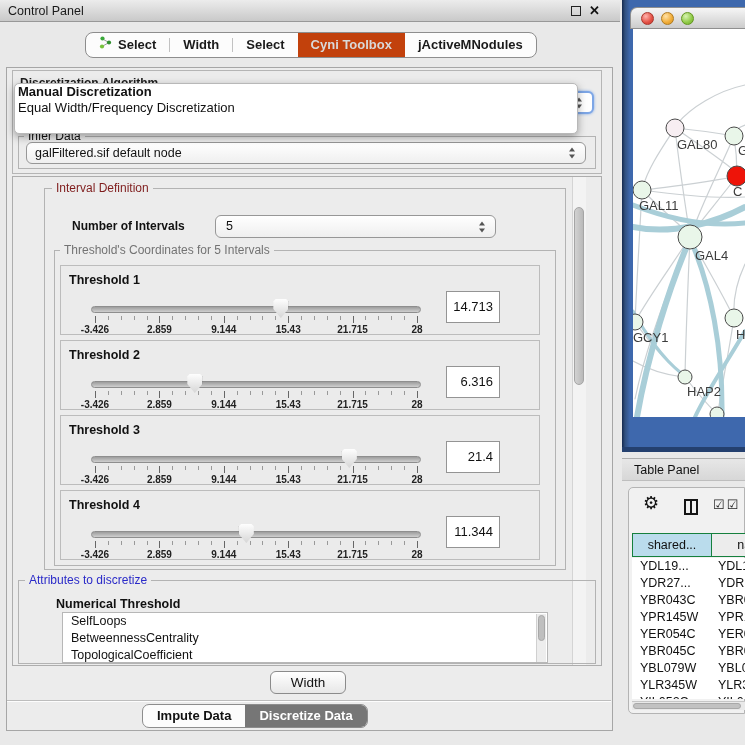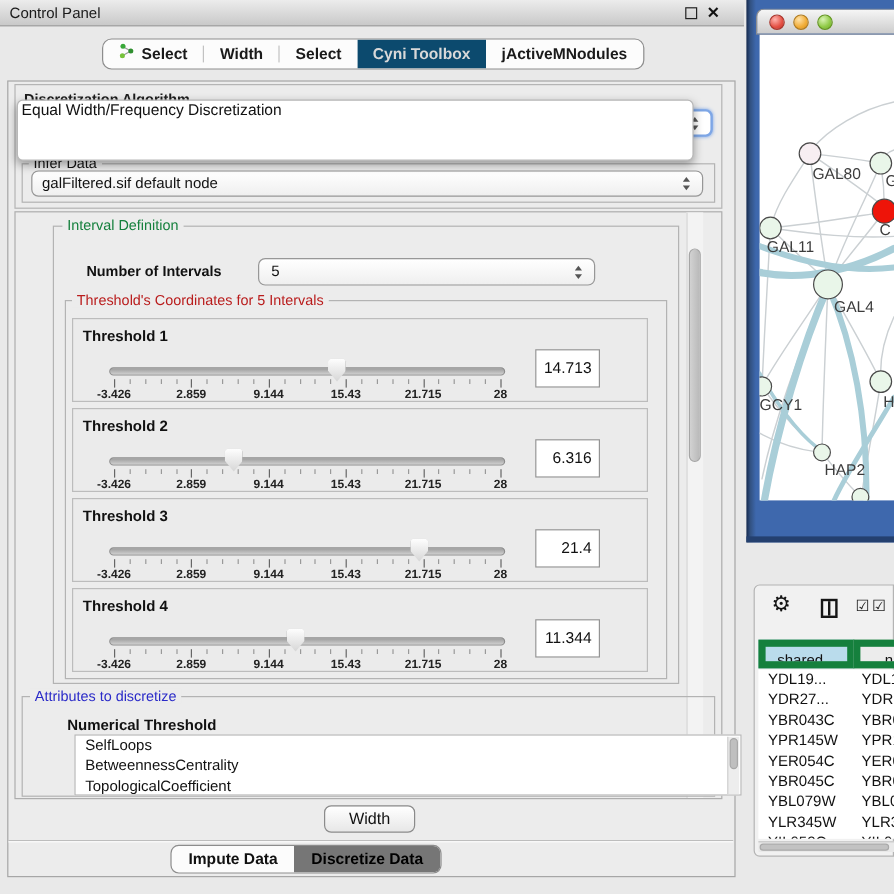--- a/index.html
+++ b/index.html
@@ -12,21 +12,21 @@
   .tbar{position:absolute;left:0;top:0;width:620px;height:22px;
         background:linear-gradient(#ececec,#c9c9c9);border-bottom:1px solid #989898}
   .tbar-title{position:absolute;left:8px;top:4px;font-size:12.5px;color:#1a1a1a}
   .float-ic{position:absolute;left:571px;top:6px;width:10px;height:10px;border:1.5px solid #222}
   .close-ic{position:absolute;left:589px;top:3px;font-size:13px;font-weight:bold;color:#111}
 
   .tabs{position:absolute;left:85px;top:32px;height:26px;display:flex;align-items:stretch;
         background:#fcfcfc;border:1px solid #8d8d8d;border-radius:8px;overflow:hidden}
   .tab{padding:0 13px;line-height:24px;font-size:13px;font-weight:bold;color:#1a1a1a;
        display:flex;align-items:center;gap:6px;white-space:nowrap}
-  .tab.sel{background:#0c4a6e;color:#d9d9d9}
+  .tab.sel{background:#c2410c;color:#d9d9d9}
   .tsep{width:1px;background:#c2c2c2;margin:5px 0}
 
   .main-panel{position:absolute;left:6px;top:67px;width:607px;height:664px;
               border:1px solid #a6a6a6;background:#ececec}
   .algo-panel{position:absolute;left:12px;top:70px;width:590px;height:104px;border:1px solid #b5b5b5}
   .algo-title{position:absolute;left:20px;top:76px;font-weight:bold;color:#1e1e1e}
   .combo-behind{position:absolute;left:562px;top:91px;width:32px;height:23px;background:#fff;
                 border:2px solid #7da6e6;border-radius:6px;box-shadow:0 0 3px #7da6e6}
 
   .grp{position:absolute;border:1px solid #b3b3b3}
@@ -43,60 +43,60 @@
                   border-right:3.5px solid transparent;border-top:4.5px solid #555}
 
   #scrollpanel{position:absolute;left:12px;top:176px;width:590px;height:490px;
                border:1px solid #adadad;background:#ececec}
   #sb-settings-track{position:absolute;left:572px;top:177px;width:14px;height:488px;
                      background:#f3f3f3;border-left:1px solid #d4d4d4}
   #sb-settings-thumb{position:absolute;left:574px;top:207px;width:10px;height:178px;
                      background:linear-gradient(90deg,#d2d2d2,#b9b9b9);border:1px solid #a5a5a5;border-radius:5px}
 
   #grp-interval{left:44px;top:188px;width:522px;height:382px}
-  #grp-interval-title{left:52px;top:182px;color:#15803d}
+  #grp-interval-title{left:52px;top:182px;color:#7f1d1d}
   #lbl-numint{position:absolute;left:72px;top:219px;font-weight:bold}
   #combo-numint{left:215px;top:215px;width:281px;height:23px;line-height:21px;padding-left:10px;font-size:12.5px}
   #grp-thresholds{left:54px;top:250px;width:502px;height:316px}
-  #grp-thresholds-title{left:60px;top:244px;color:#b91c1c}
+  #grp-thresholds-title{left:60px;top:244px;color:#737373}
 
   .th-row{position:absolute;left:60px;width:480px;height:70px;border:1px solid #bcbcbc;background:#ebebeb}
   .th-label{position:absolute;left:8px;top:7px;font-weight:bold;font-size:12.5px}
   .sl-track{position:absolute;left:30px;top:40px;width:330px;height:7px;border:1px solid #8e8e8e;
             border-radius:4px;background:linear-gradient(#9d9d9d,#cfcfcf)}
   .sl-thumb{position:absolute;top:33px;width:15px;height:19px;background:linear-gradient(#fefefe,#d6d6d6);
             clip-path:polygon(15% 0,85% 0,100% 12%,100% 52%,50% 100%,0 52%,0 12%);
             filter:drop-shadow(0 0 1px #6e6e6e)}
   .tick{position:absolute;width:1px;background:#666}
   .tick.major{top:50px;height:7px}
   .tick.minor{top:50px;height:4px;background:#999}
   .ticklab{position:absolute;top:58px;transform:translateX(-50%);font-size:10px;font-weight:bold;
            color:#222;white-space:nowrap}
   .th-value{position:absolute;left:385px;top:25px;width:54px;height:32px;background:#fff;
             border:1px solid #949494;text-align:right;padding-right:6px;line-height:30px;font-size:13px}
 
   #grp-attrs{left:18px;top:580px;width:578px;height:84px}
   #grp-attrs-title{left:25px;top:574px;color:#2a2ac8}
   #lbl-numattrs{position:absolute;left:56px;top:597px;font-weight:bold;font-size:12.5px}
-  #attr-list{position:absolute;left:62px;top:612px;width:556px;height:51px;background:#fff;
+  #attr-list{position:absolute;left:62px;top:612px;width:486px;height:51px;background:#fff;
              border:1px solid #b7b7b7;overflow:hidden}
   .attr-item{padding-left:8px;line-height:17px;font-size:12.5px;white-space:nowrap}
   #attr-sb{position:absolute;right:1px;top:1px;width:10px;height:48px;background:#ededed;border-left:1px solid #d0d0d0}
   #attr-sb-thumb{position:absolute;left:1px;top:1px;width:7px;height:26px;background:#bfbfbf;
                  border:1px solid #a8a8a8;border-radius:4px}
 
   #divider{position:absolute;left:7px;top:700px;width:604px;height:2px;
            border-top:1px solid #bdbdbd;border-bottom:1px solid #fdfdfd}
   #apply-btn{position:absolute;left:270px;top:671px;width:76px;height:23px;text-align:center;
              background:linear-gradient(#ffffff,#e7e7e7);border:1px solid #8b8b8b;border-radius:6px;
              line-height:21px;font-size:13.5px}
   #btabs{position:absolute;left:142px;top:704px;height:24px;display:flex;background:#fcfcfc;
          border:1px solid #8d8d8d;border-radius:7px;overflow:hidden}
   .btab{padding:0 14px;line-height:22px;font-size:13px;font-weight:bold;white-space:nowrap}
-  .btab.sel{background:#767676;color:#000000}
+  .btab.sel{background:#767676;color:#ffffff}
 
   
   #netwin{position:absolute;left:622px;top:0;width:123px;height:452px;
           background:linear-gradient(90deg,#15294e 0px,#31507f 3px,#3e68ad 8px)}
   #netbar{position:absolute;left:630px;top:7px;width:115px;height:22px;
           background:linear-gradient(#f6f6f6,#cccccc);border:1px solid #8f8f8f;border-right:none;
           border-top-left-radius:7px}
   .light{position:absolute;top:12px;width:13px;height:13px;border-radius:50%}
   #light-close{left:641px;background:radial-gradient(circle at 35% 30%,#ffb3ad,#e34f43 60%,#c23a31);border:1px solid #a8352c}
   #light-min{left:661px;background:radial-gradient(circle at 35% 30%,#ffe2a8,#f0ab35 60%,#d2922a);border:1px solid #b07b1f}
@@ -107,21 +107,21 @@
   
   #tpbar{position:absolute;left:622px;top:458px;width:123px;height:23px;
          background:linear-gradient(#e7e7e7,#d7d7d7);border-top:1px solid #aeaeae;border-bottom:1px solid #bebebe}
   #tpbar-title{position:absolute;left:12px;top:4px;font-size:12.5px}
   #twin{position:absolute;left:628px;top:487px;width:117px;height:227px;background:#f1f1f1;
         border:1px solid #b4b4b4;border-radius:5px 0 0 5px}
   #gear{position:absolute;left:14px;top:6px;font-size:18px;color:#151515;line-height:18px}
   #colicon{position:absolute;left:55px;top:11px;width:14px;height:16px;border:2px solid #151515}
   #colicon::after{content:"";position:absolute;left:4px;top:0;width:2px;height:12px;background:#151515}
   #checks{position:absolute;left:84px;top:9px;font-size:13px;letter-spacing:2px;color:#222;white-space:nowrap}
-  .thc{position:absolute;top:45px;height:24px;border:6px solid #15803d;text-align:center;
+  .thc{position:absolute;top:45px;height:24px;border:1px solid #15803d;text-align:center;
        line-height:22px;font-size:12.5px;white-space:nowrap;overflow:hidden}
   #thc1{left:3px;width:80px;background:#badcec}
   #thc2{left:82px;width:84px;background:#ececec}
   #trows{position:absolute;left:3px;top:70px;width:142px;height:141px;background:#fff;overflow:hidden}
   .trow{display:flex;line-height:17px;font-size:12.5px;white-space:nowrap}
   .td1{width:80px;padding-left:8px;overflow:hidden}
   .td2{padding-left:6px}
   #hsb{position:absolute;left:3px;top:213px;width:114px;height:9px;background:#e9e9e9;border-top:1px solid #c6c6c6}
   #hsb-thumb{position:absolute;left:1px;top:1px;width:108px;height:6px;background:#c2c2c2;
              border:1px solid #a9a9a9;border-radius:3px}
@@ -443,20 +443,23 @@
         <text x="0" y="313" font-size="13" fill="#3c3c3c" font-family="&quot;Liberation Sans&quot;, sans-serif">GCY1</text>
         <circle cx="101" cy="289" r="9" fill="#e9f6e9" stroke="#4a4a4a" stroke-width="1"></circle>
         <text x="103" y="310" font-size="13" fill="#3c3c3c" font-family="&quot;Liberation Sans&quot;, sans-serif">H</text>
         <circle cx="52" cy="348" r="7" fill="#e9f6e9" stroke="#4a4a4a" stroke-width="1"></circle>
         <text x="54" y="367" font-size="13" fill="#3c3c3c" font-family="&quot;Liberation Sans&quot;, sans-serif">HAP2</text>
         <circle cx="84" cy="385" r="7" fill="#e9f6e9" stroke="#4a4a4a" stroke-width="1"></circle>
       </svg>
   </div>
   <div id="netwin-edge"></div>
 
+  <div id="tpbar">
+    <span id="tpbar-title">Table Panel</span>
+  </div>
   <div id="twin">
     <span id="gear">⚙</span>
     <span id="colicon"></span>
     <span id="checks">☑☑</span>
     <div class="thc" id="thc1">shared...</div>
     <div class="thc" id="thc2">name</div>
     <div id="trows">
         <div class="trow">
           <span class="td1">YDL19...</span>
           <span class="td2">YDL1</span>
@@ -493,15 +496,16 @@
           <span class="td1">YIL052C</span>
           <span class="td2">YIL0</span>
         </div>
       </div>
     <div id="hsb">
       <div id="hsb-thumb"></div>
     </div>
   </div>
 
   <div id="popup">
+    <div class="popup-opt b">Manual Discretization</div>
     <div class="popup-opt">Equal Width/Frequency Discretization</div>
   </div>
 </div>
 
 </body></html>

